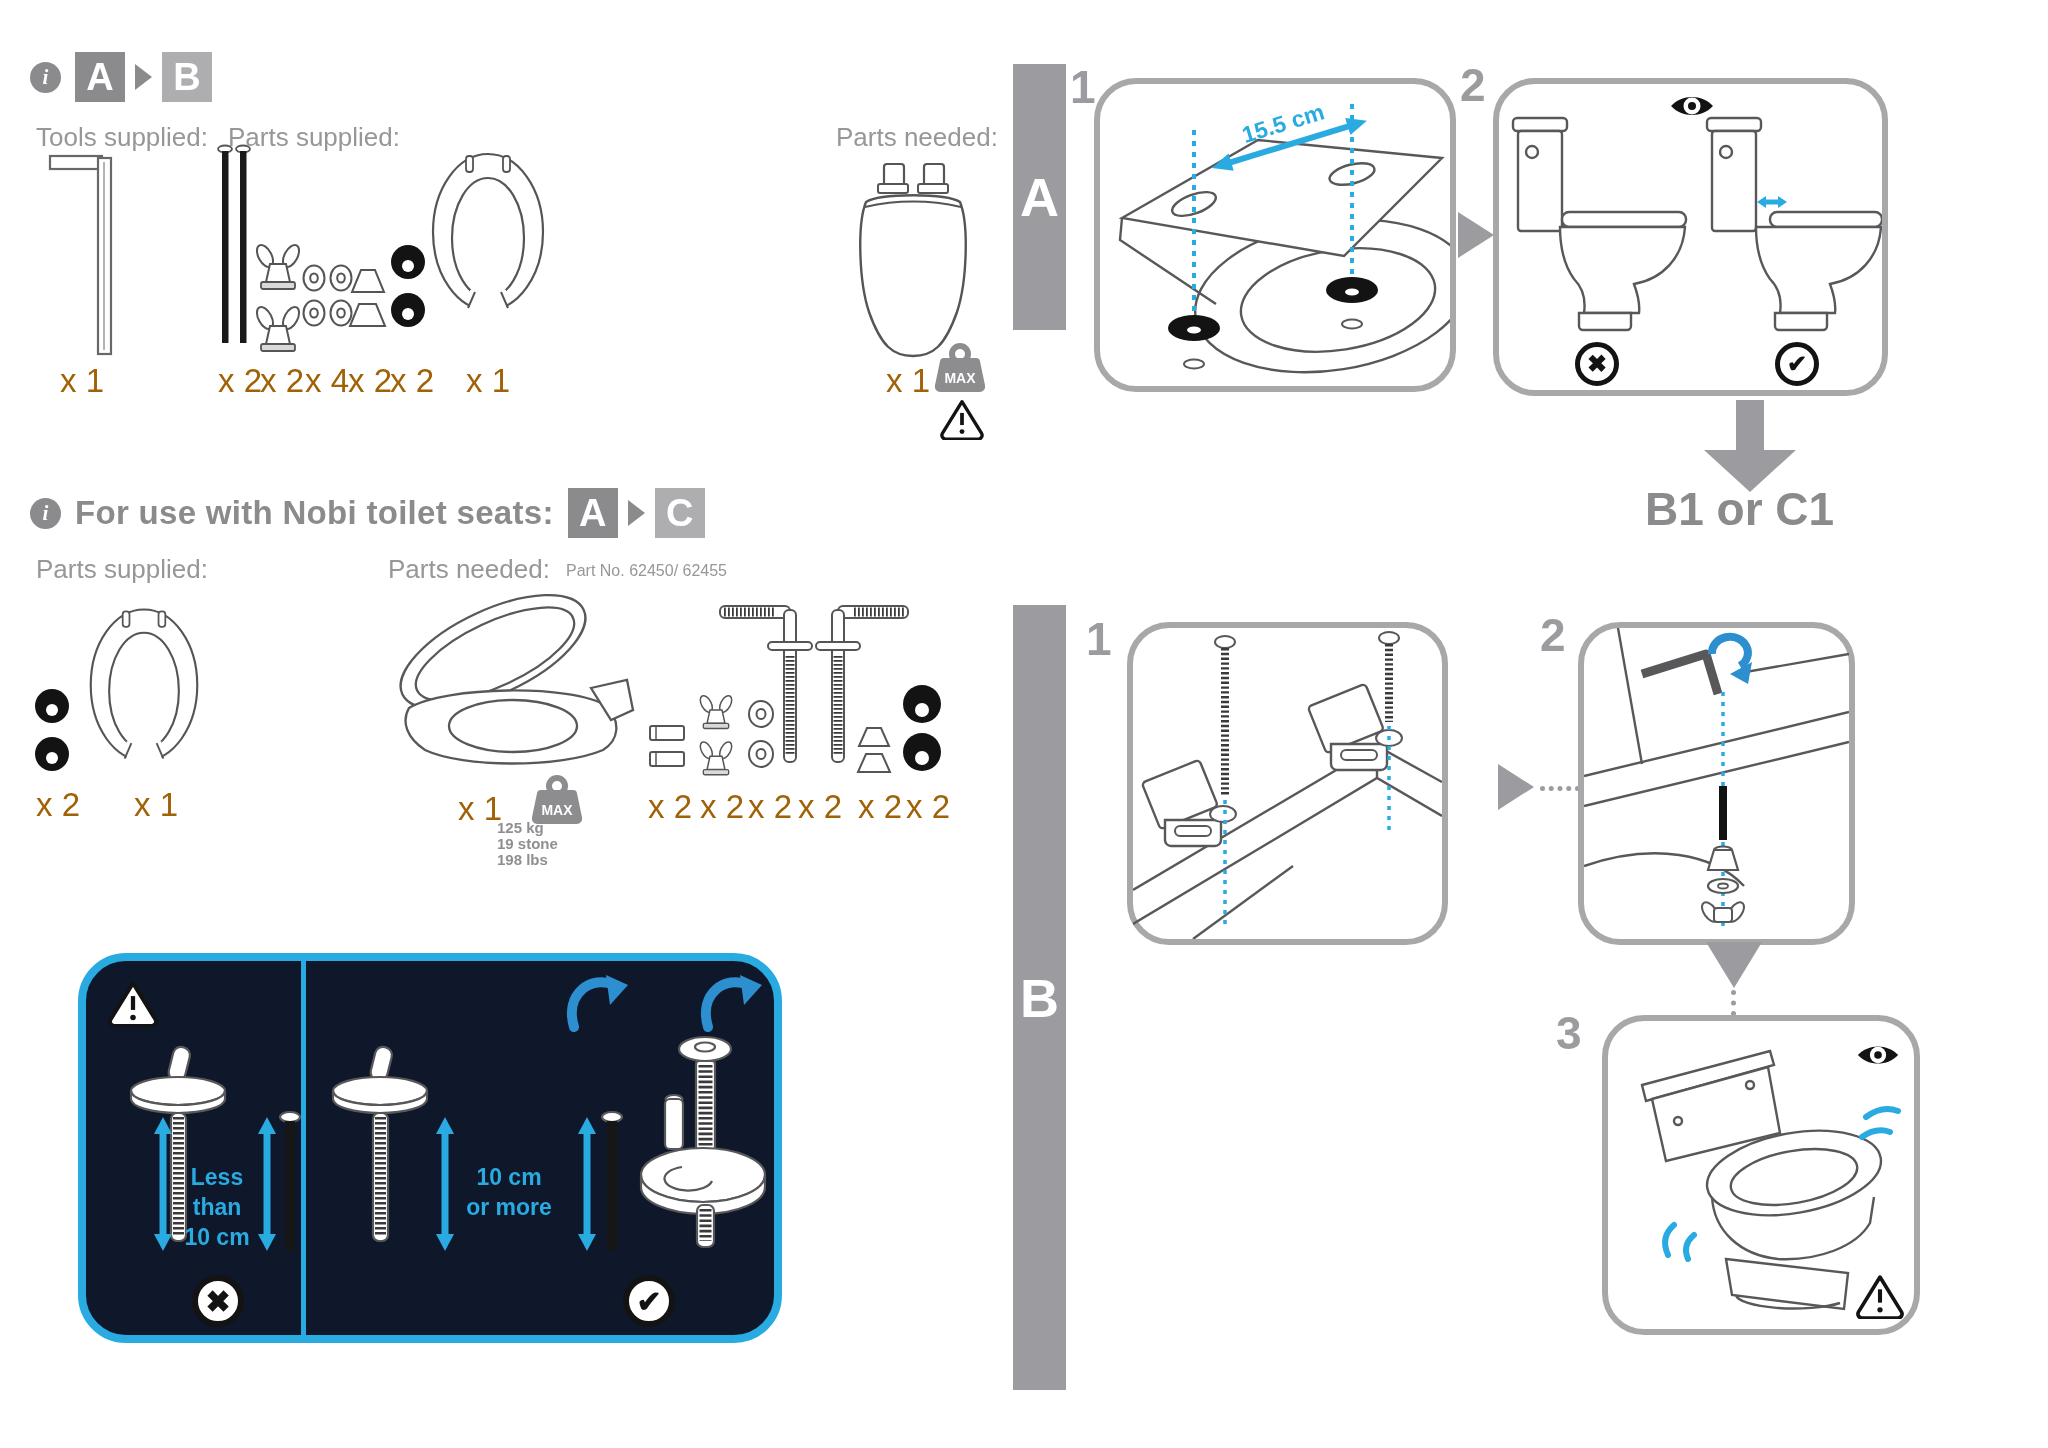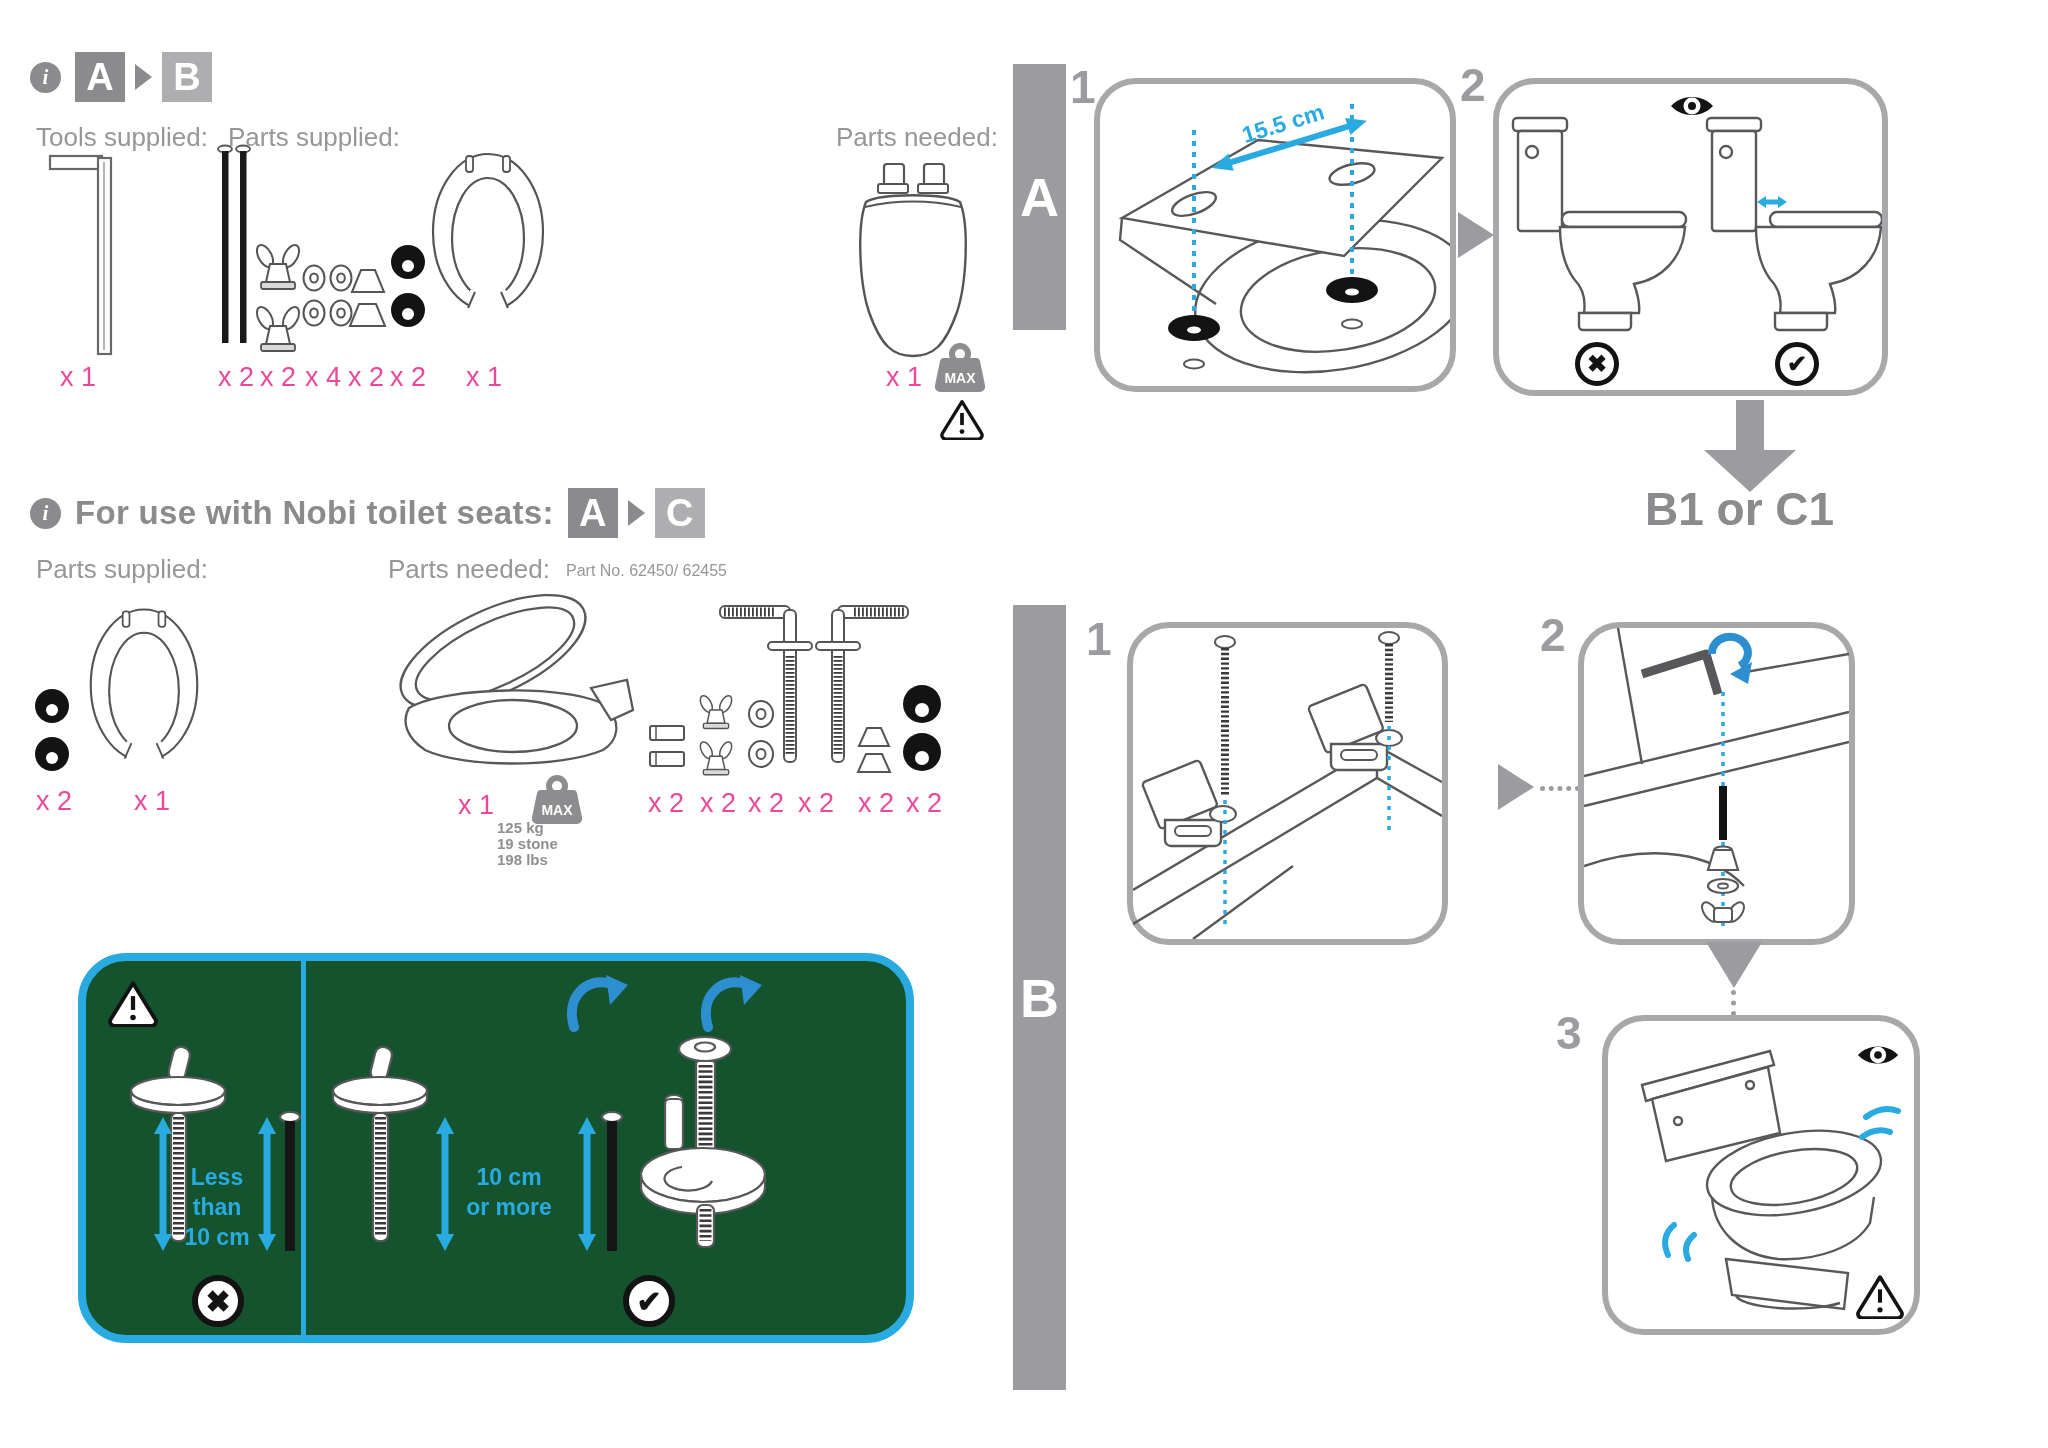--- a/index.html
+++ b/index.html
@@ -2,21 +2,21 @@
 <html><head>
 <meta charset="utf-8">
 <style>
   html,body{margin:0;padding:0;background:#fff}
   #canvas{position:relative;width:2048px;height:1448px;background:#fff;font-family:"Liberation Sans",sans-serif;overflow:hidden}
   .abs{position:absolute}
   .titlerow{display:flex;align-items:center;gap:14px}
   .title{font-size:33px;font-weight:800;color:#8b8b8e;letter-spacing:.3px;white-space:nowrap}
   .sublabel{font-size:26px;color:#97979a;white-space:nowrap}
   .smalllabel{font-size:16px;color:#97979a;white-space:nowrap}
-  .qty{font-size:27px;color:#ec4899;white-space:nowrap}
+  .qty{font-size:33px;color:#a16207;white-space:nowrap}
   .stepnum{font-size:46px;font-weight:800;color:#9c9ca0}
   .infoicon{width:31px;height:31px;border-radius:50%;background:#8b8b8e;color:#fff;font-size:21px;font-weight:800;display:flex;align-items:center;justify-content:center;font-family:"Liberation Serif",serif;font-style:italic;flex:0 0 auto}
   .badge{width:50px;height:50px;display:flex;align-items:center;justify-content:center;color:#fff;font-size:38px;font-weight:800;flex:0 0 auto}
   .badge-dark{background:#8b8b8e}
   .badge-light{background:#aeaeb1}
   .badge-arrow{width:0;height:0;border-top:13px solid transparent;border-bottom:13px solid transparent;border-left:17px solid #8b8b8e;margin:0 -4px}
   .panel{border:6px solid #a8a8ab;border-radius:42px;background:#fff;box-sizing:border-box;position:absolute}
   .vbar{background:#9c9ca0;display:flex;align-items:center;justify-content:center;color:#fff;font-size:54px;font-weight:800}
   .mark{border:6px solid #131313;border-radius:50%;display:flex;align-items:center;justify-content:center;font-weight:800;color:#131313;box-sizing:border-box;background:#fff}
   .bluetext{color:#29abe2;font-size:23px;font-weight:700;text-align:center;line-height:1.3}
@@ -239,21 +239,21 @@
     <circle cx="22" cy="70" r="19" fill="#131313"></circle>
       <circle cx="22" cy="76" r="7" fill="#fff"></circle>
   </svg>
   <div class="abs qty" style="left:648px;top:788px">x 2</div>
   <div class="abs qty" style="left:700px;top:788px">x 2</div>
   <div class="abs qty" style="left:748px;top:788px">x 2</div>
   <div class="abs qty" style="left:798px;top:788px">x 2</div>
   <div class="abs qty" style="left:858px;top:788px">x 2</div>
   <div class="abs qty" style="left:906px;top:788px">x 2</div>
 
-  <div class="abs" style="left:78px;top:953px;width:836px;height:390px;border:8px solid #29abe2;border-radius:48px;box-sizing:border-box;background:#14532d">
+  <div class="abs" style="left:78px;top:953px;width:704px;height:390px;border:8px solid #29abe2;border-radius:48px;box-sizing:border-box;background:#0f172a">
     <div class="abs" style="left:215px;top:0;width:5px;height:374px;background:#29abe2"></div>
     <svg class="abs" style="left:20px;top:18px" width="54" height="48" viewBox="0 0 50 45">
       <path d="M25 4 L46 38 a4 4 0 0 1 -3.5 6 H7.5 a4 4 0 0 1 -3.5 -6 Z" fill="#fff" stroke="#131313" stroke-width="3.6" stroke-linejoin="round"></path>
       <line x1="25" y1="16" x2="25" y2="29" stroke="#131313" stroke-width="4"></line>
       <circle cx="25" cy="36" r="2.6" fill="#131313"></circle>
     </svg>
 
     <svg class="abs" style="left:28px;top:82px" width="130" height="212" viewBox="0 0 130 212">
       <g stroke="#58585a" stroke-width="2.2" fill="#fff">
         <g transform="rotate(14 66 24)">

